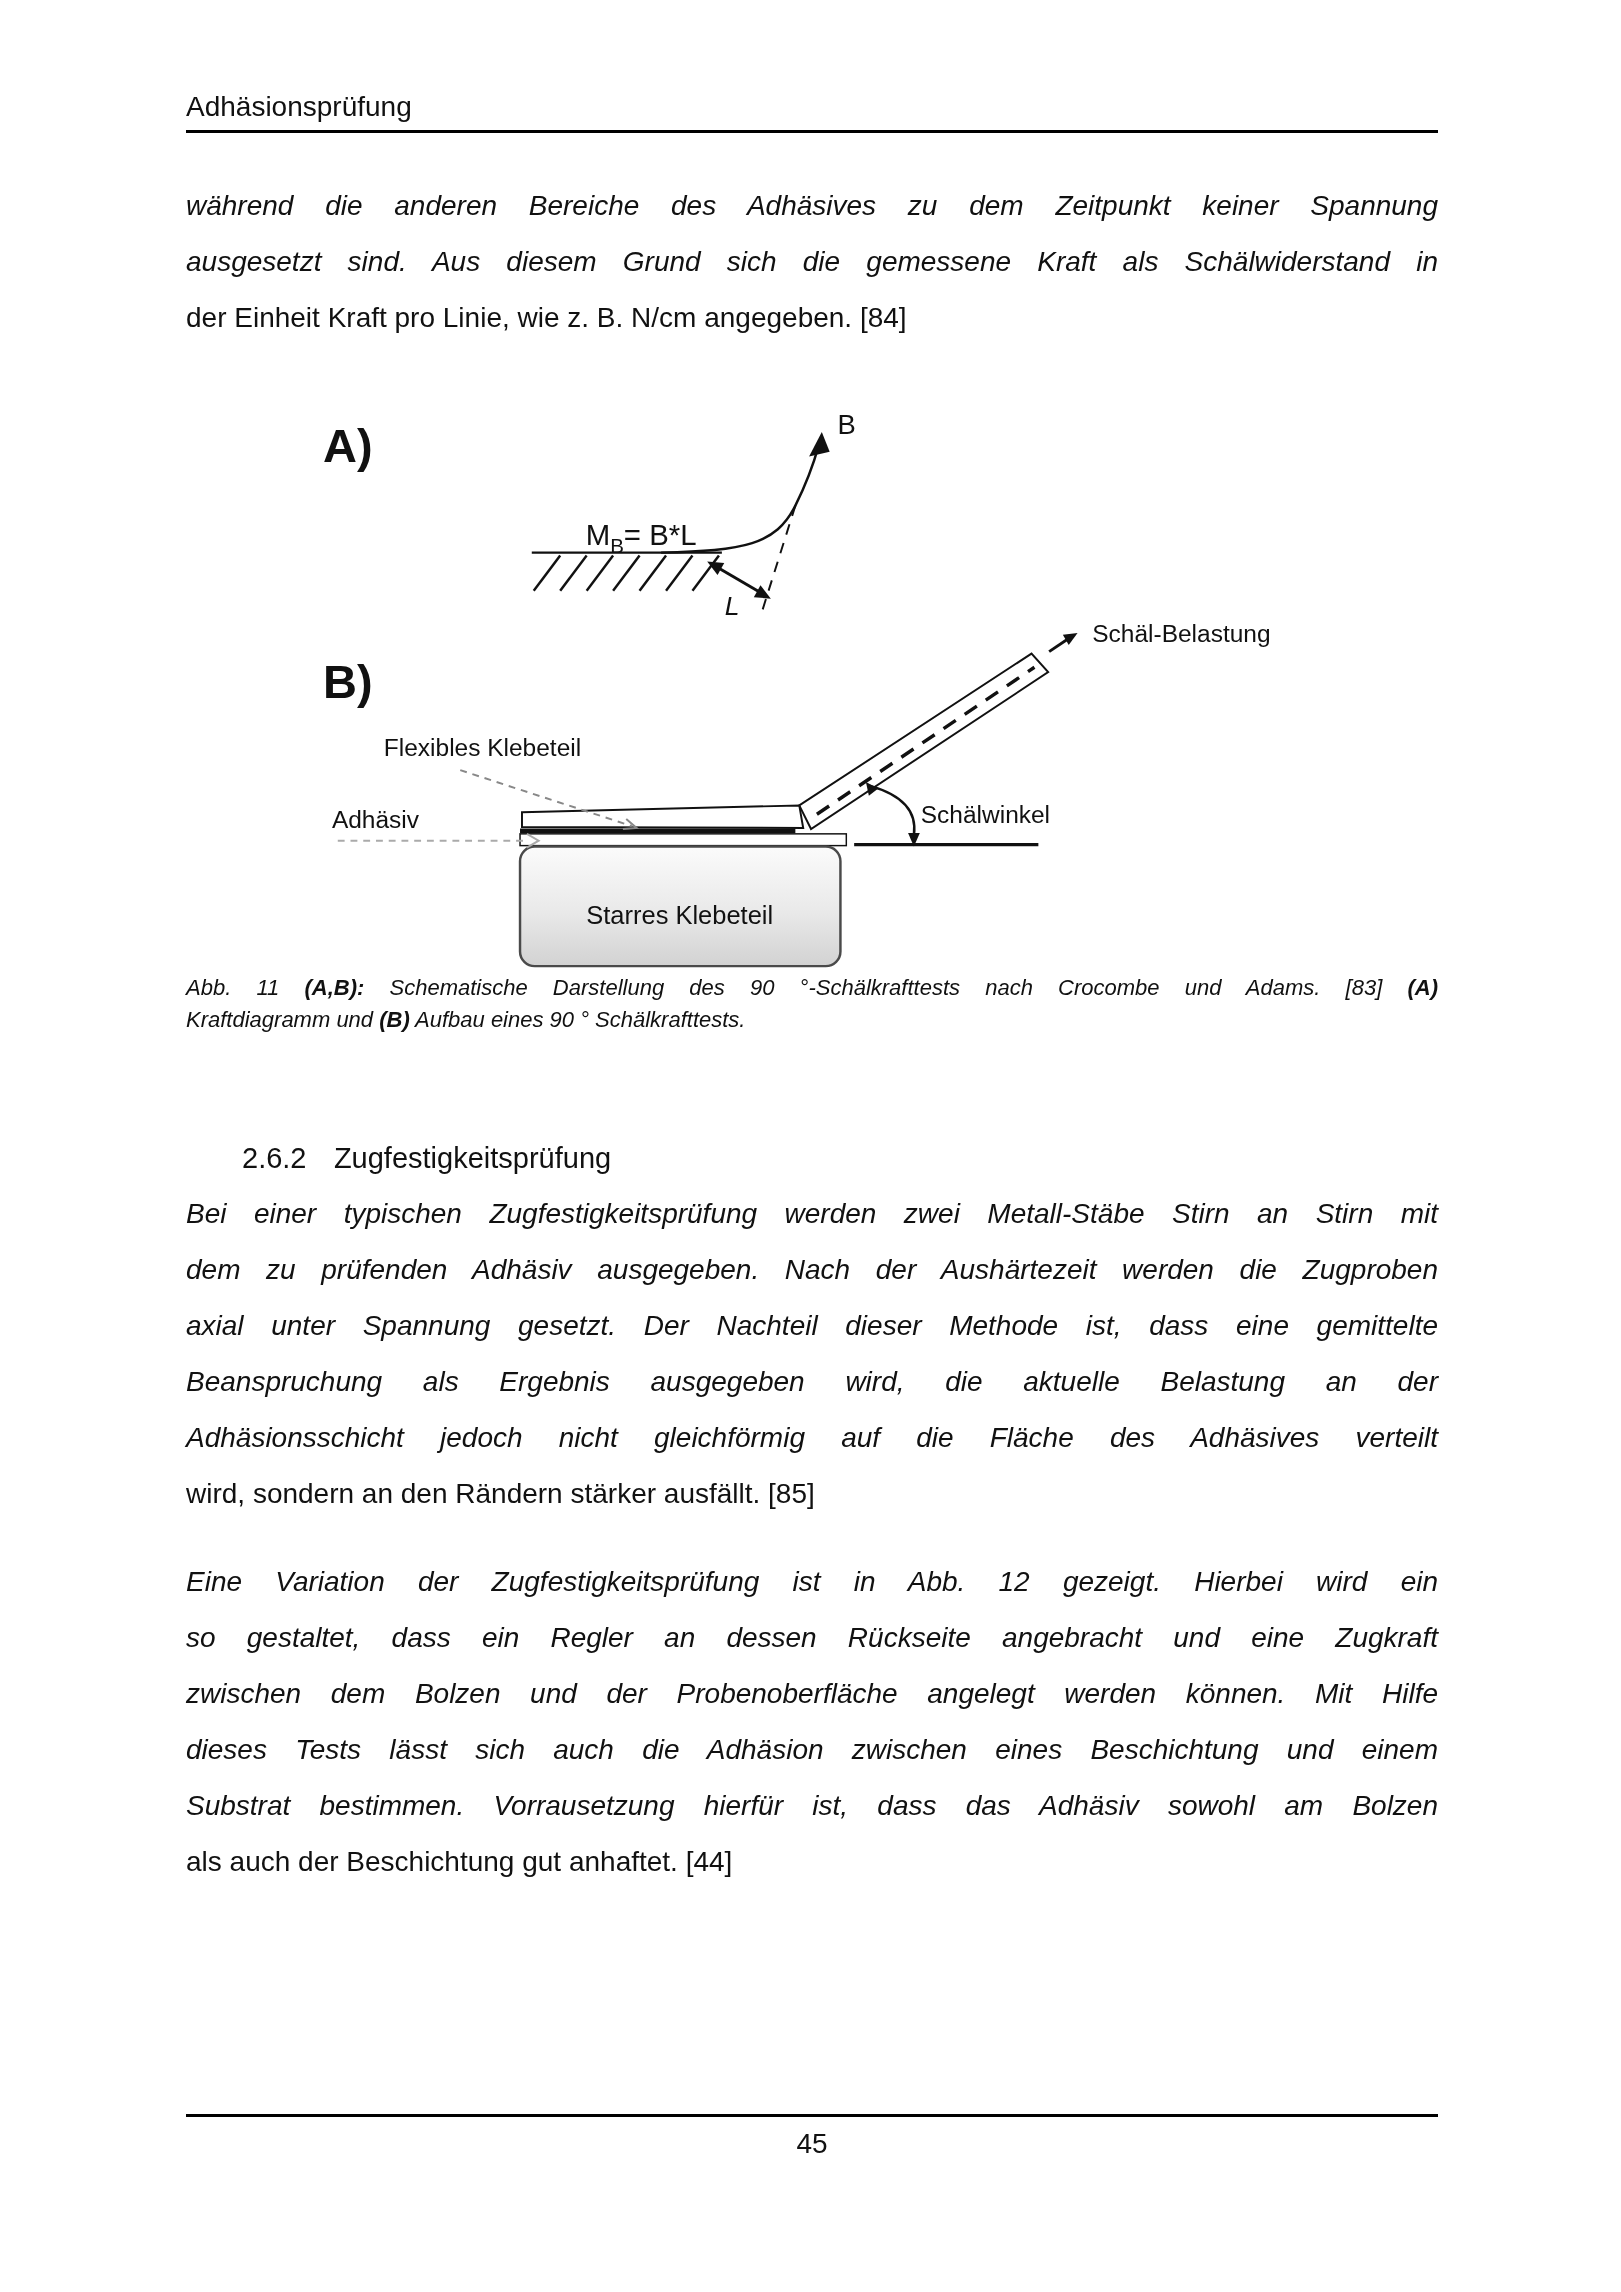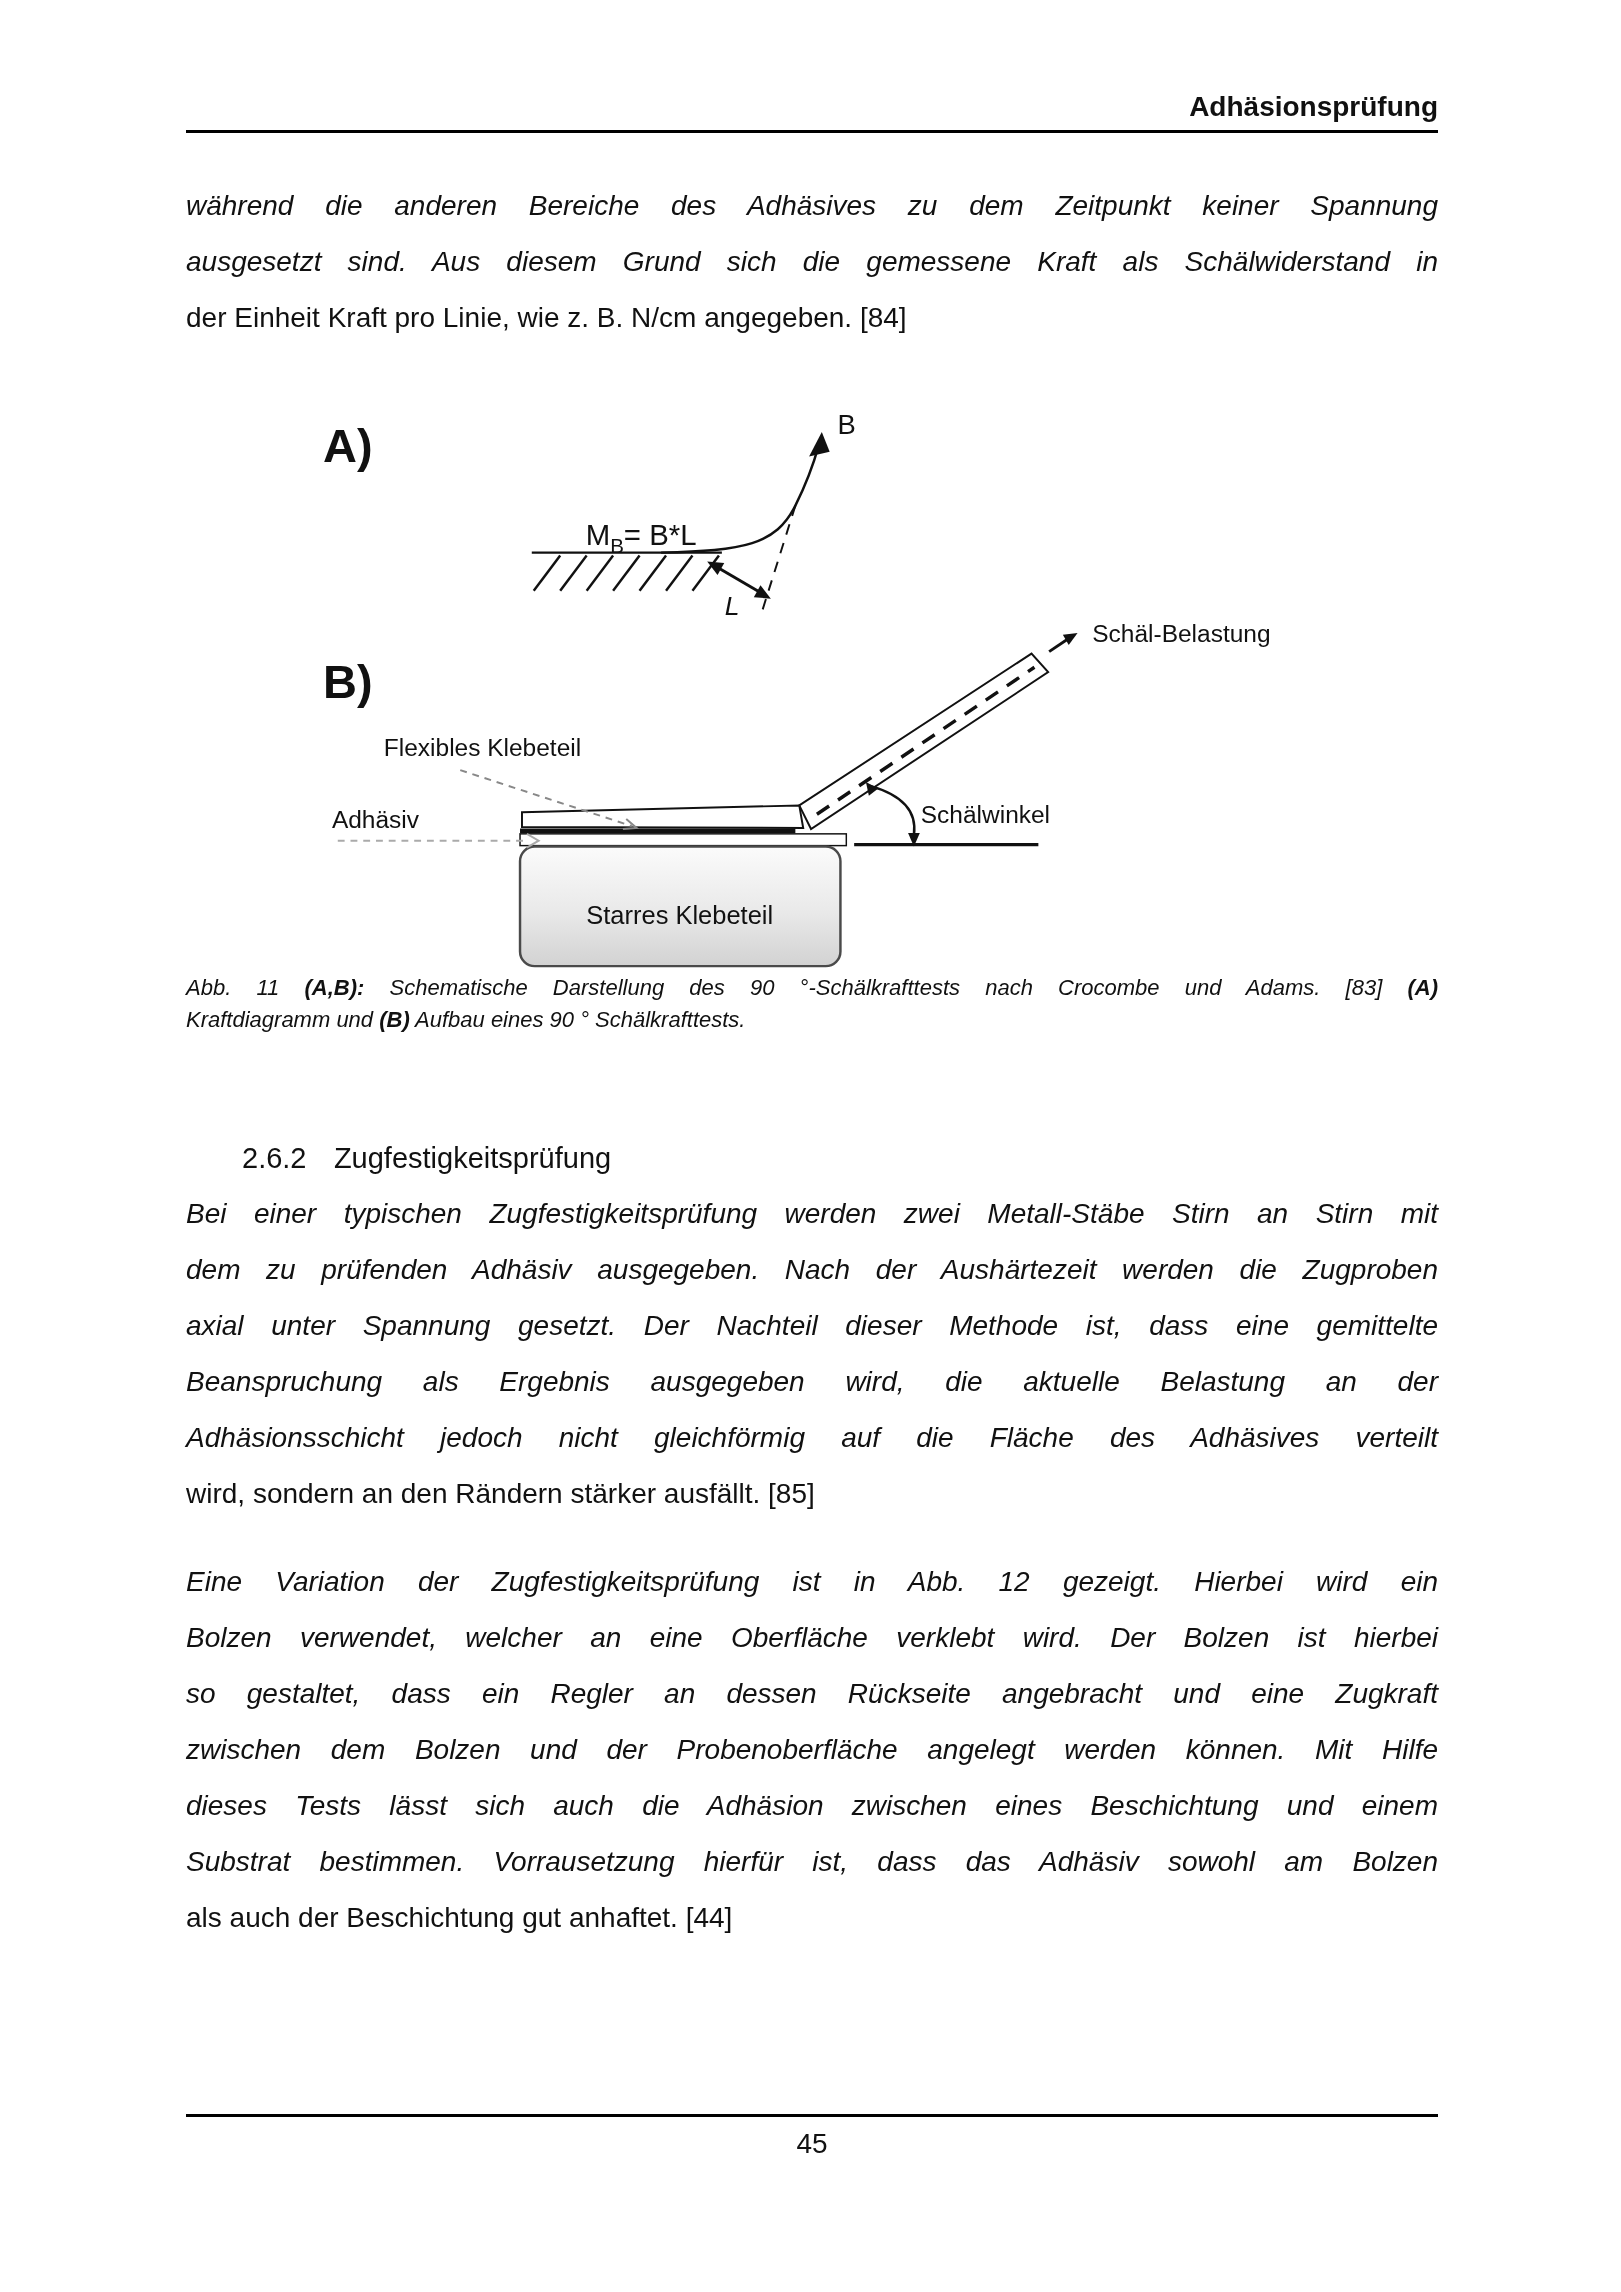--- a/index.html
+++ b/index.html
@@ -5,21 +5,21 @@
   html,body{margin:0;padding:0;background:#ffffff;}
   .page{
     position:relative;
     width:1621px;height:2293px;
     background:#ffffff;
     font-family:"Liberation Sans", sans-serif;
     color:#111;
     overflow:hidden;
   }
   .content{position:absolute;left:186px;width:1252px;}
-  .header-title{top:90px;font-size:28px;line-height:33px;text-align:right;font-weight:bold;}
+  .header-title{top:90px;font-size:28px;line-height:33px;text-align:left;}
   .rule{position:absolute;left:186px;width:1252px;height:2.9px;background:#000;}
   .rule-top{top:130px;}
   .rule-bottom{top:2114px;}
   .body-block{font-size:28px;line-height:56px;}
   .jline{text-align:justify;text-align-last:justify;font-style:italic;}
   .lline{text-align:left;}
   .section-heading{top:1139px;font-size:29px;line-height:39px;}
   .section-heading .num{margin-left:56px;}
   .section-heading .ttl{margin-left:27.4px;}
   .caption{top:972px;font-size:22px;line-height:32px;font-style:italic;}
@@ -127,21 +127,20 @@
     <div class="jline">Bei einer typischen Zugfestigkeitsprüfung werden zwei Metall-Stäbe Stirn an Stirn mit</div>
     <div class="jline">dem zu prüfenden Adhäsiv ausgegeben. Nach der Aushärtezeit werden die Zugproben</div>
     <div class="jline">axial unter Spannung gesetzt. Der Nachteil dieser Methode ist, dass eine gemittelte</div>
     <div class="jline">Beanspruchung als Ergebnis ausgegeben wird, die aktuelle Belastung an der</div>
     <div class="jline">Adhäsionsschicht jedoch nicht gleichförmig auf die Fläche des Adhäsives verteilt</div>
     <div class="lline">wird, sondern an den Rändern stärker ausfällt. [85]</div>
   </div>
 
   <div class="content body-block" style="top:1554px;">
     <div class="jline">Eine Variation der Zugfestigkeitsprüfung ist in Abb. 12 gezeigt. Hierbei wird ein</div>
-    <div class="jline">Bolzen verwendet, welcher an eine Oberfläche verklebt wird. Der Bolzen ist hierbei</div>
     <div class="jline">so gestaltet, dass ein Regler an dessen Rückseite angebracht und eine Zugkraft</div>
     <div class="jline">zwischen dem Bolzen und der Probenoberfläche angelegt werden können. Mit Hilfe</div>
     <div class="jline">dieses Tests lässt sich auch die Adhäsion zwischen eines Beschichtung und einem</div>
     <div class="jline">Substrat bestimmen. Vorrausetzung hierfür ist, dass das Adhäsiv sowohl am Bolzen</div>
     <div class="lline">als auch der Beschichtung gut anhaftet. [44]</div>
   </div>
 
   <div class="rule rule-bottom"></div>
   <div class="content footer-num">45</div>
 

